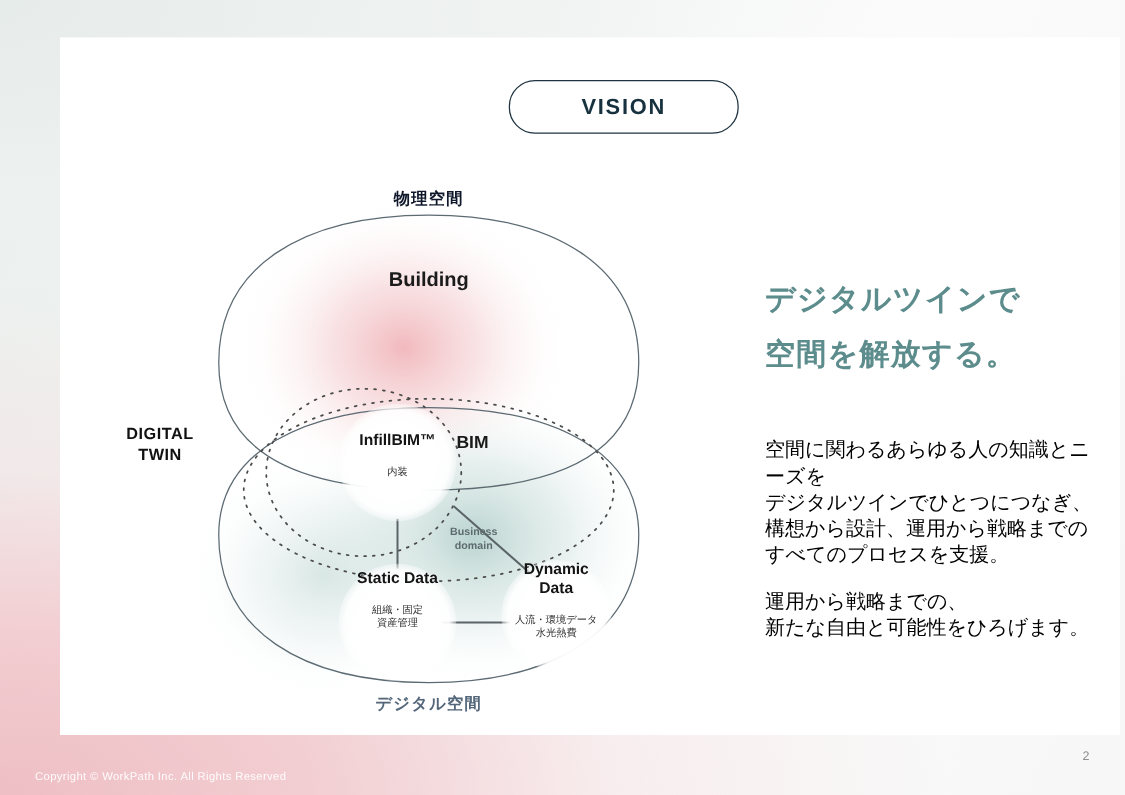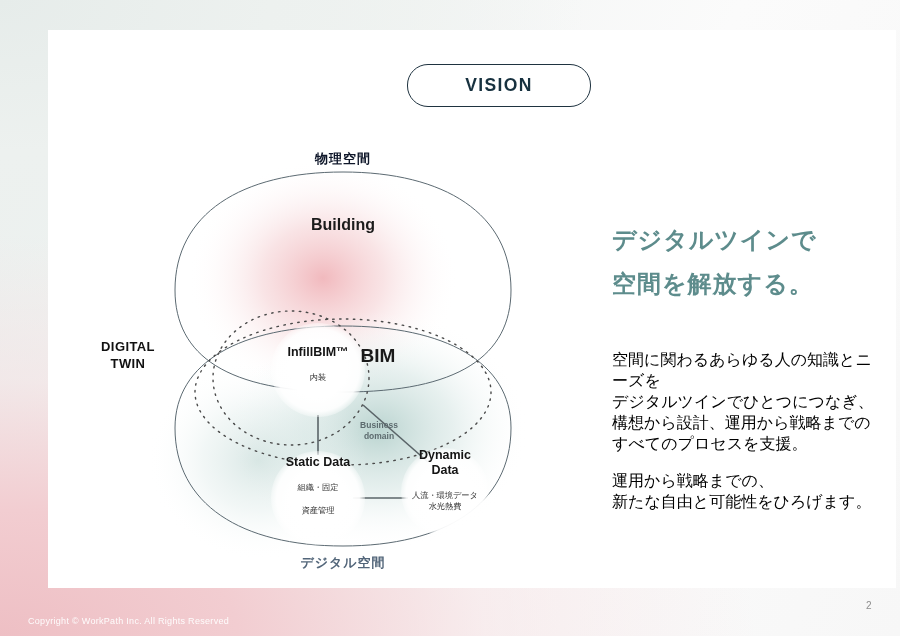--- a/index.html
+++ b/index.html
@@ -41,21 +41,21 @@
     letter-spacing:1px;
   }
   #lbl-digital{
     left:0;top:424px;width:470px;font-size:13px;color:#53667a;font-weight:bold;
     letter-spacing:1px;
   }
   #lbl-building{
     left:135px;top:86px;width:200px;font-size:16px;color:#1b1b1b;font-weight:600;
   }
   #lbl-bim{
-    left:210px;top:215px;width:120px;font-size:19px;color:#191919;font-weight:600;
+    left:210px;top:215px;width:120px;font-size:14px;color:#191919;font-weight:600;
   }
   #lbl-dtwin{
     left:-35px;top:208px;width:110px;font-size:13px;color:#111111;font-weight:bold;
     line-height:17px;letter-spacing:0.4px;
   }
   #lbl-bizdomain{
     left:216px;top:290px;width:110px;font-size:8.5px;color:#5d6b6f;font-weight:bold;
     line-height:11px;
   }
   .node-txt{position:absolute;text-align:center;pointer-events:none;}
@@ -170,21 +170,21 @@
       </div>
 
       <div class="node-txt" id="node-infill">
         <div class="node-title">InfillBIM™</div>
         <div class="node-sub">内装</div>
       </div>
 
       <div class="node-txt" id="node-static">
         <div class="node-title">Static Data</div>
         <div class="node-sub">組織・固定</div>
-        <div class="node-sub" style="margin-top:12px">資産管理</div>
+        <div class="node-sub" style="margin-top:0">資産管理</div>
       </div>
 
       <div class="node-txt" id="node-dynamic">
         <div class="node-title">Dynamic</div>
         <div class="node-title">Data</div>
         <div class="node-sub">人流・環境データ</div>
         <div class="node-sub" style="margin-top:0">水光熱費</div>
       </div>
     </div>
 

